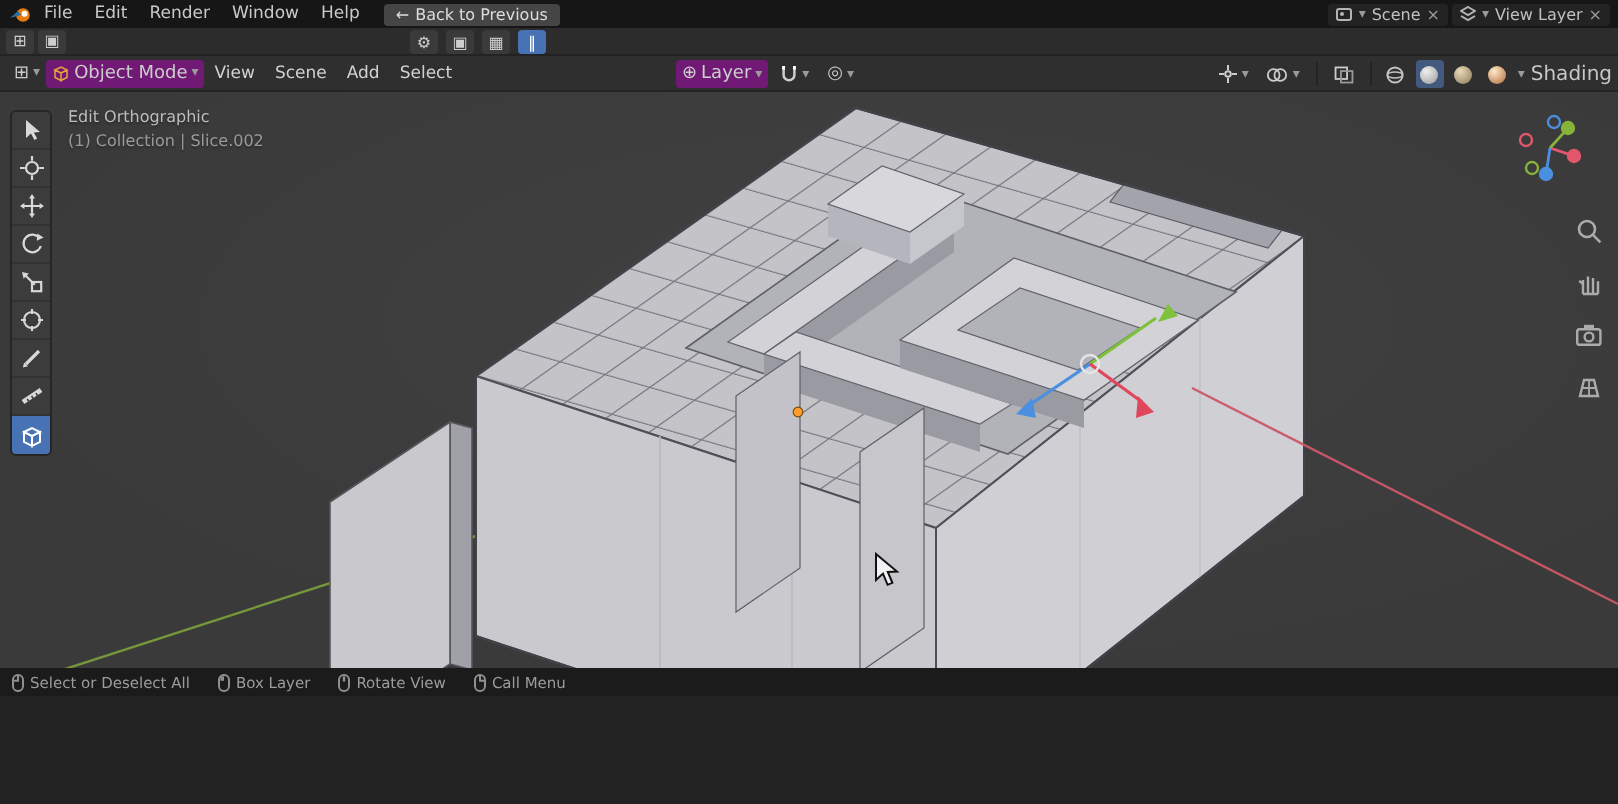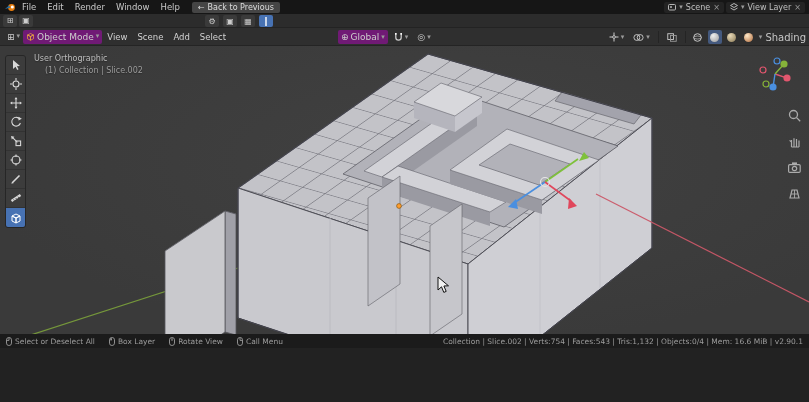--- a/index.html
+++ b/index.html
@@ -39,21 +39,21 @@
   .sphere{ width:9px; height:9px; border-radius:50%; }
   .shade-btn{ width:14px; height:14px; border-radius:2px; display:flex; align-items:center; justify-content:center; }
   .shade-btn.active{ background:#44597e; }
   .vsep{ width:1px; height:12px; background:#242424; margin:0 2px; }
   
   .main{ position:absolute; top:46px; left:0; right:0; bottom:14px;
     background:radial-gradient(ellipse at 55% 40%, #414141 0%, #3a3a3a 75%); }
   .scene{ position:absolute; inset:0; }
   .overlay-text{ position:absolute; left:34px; top:7px; line-height:12px;
     color:#bdbdbd; font-size:8px; text-shadow:0 1px 1px #2a2a2a; }
-  .overlay-text .dim{ color:#9a9a9a;margin-left:11px; }
+  .overlay-text .dim{ color:#9a9a9a; }
   .toolshelf{ position:absolute; left:5px; top:9px; width:21px; background:#303030;
     border:1px solid #262626; border-radius:3px; overflow:hidden; }
   .tool-btn{ width:100%; height:19px; display:flex; align-items:center; justify-content:center;
     background:#3c3c3c; border-bottom:1px solid #323232; }
   .tool-btn:last-child{ border-bottom:none; }
   .tool-btn.active{ background:#4772b3; }
   .navgizmo{ position:absolute; right:14px; top:8px; }
   .side-stack{ position:absolute; right:7px; top:62px; display:flex; flex-direction:column; gap:11px; }
   .side-stack svg{ opacity:.85; }
   .cursor{ position:absolute; left:437px; top:230px; }
@@ -144,21 +144,21 @@
       <span class="chev">▾</span>
     </div>
     <span class="menu-item">View</span>
     <span class="menu-item">Scene</span>
     <span class="menu-item">Add</span>
     <span class="menu-item">Select</span>
 
     <div class="center-cluster">
       <div class="hbtn pill">
         <span>⊕</span>
-        <span>Global</span>
+        <span>Layer</span>
         <span class="chev">▾</span>
       </div>
       <div class="hbtn">
         <svg width="9" height="10" viewBox="0 0 10 11">
             <path d="M2,1 V6 a3,3 0 0 0 6,0 V1" fill="none" stroke="#cdcdcd" stroke-width="1.4"></path>
             <path d="M2,1 V3 M8,1 V3" stroke="#fff" stroke-width="1.6"></path>
           </svg>
         <span class="chev">▾</span>
       </div>
       <div class="hbtn">
@@ -271,21 +271,21 @@
         <polygon points="584,106 589,112 579,115" fill="#7ec13a"></polygon>
         <line x1="545" y1="136" x2="514" y2="157" stroke="#4a8fe0" stroke-width="1.6"></line>
         <polygon points="508,161 516,153 518,163" fill="#4a8fe0"></polygon>
         <line x1="545" y1="136" x2="571" y2="155" stroke="#e0475c" stroke-width="1.6"></line>
         <polygon points="577,160 569,152 568,163" fill="#e0475c"></polygon>
         <circle cx="545" cy="136" r="4.5" fill="none" stroke="#e6e6e6" stroke-width="1.2"></circle>
       </g>
     </svg>
 
     <div class="overlay-text">
-      <div>User Orthographic</div>
+      <div>Edit Orthographic</div>
       <div class="dim">(1) Collection | Slice.002</div>
     </div>
 
     <div class="toolshelf">
       <div class="tool-btn">
         <svg width="12" height="12" viewBox="0 0 12 12">
             <path d="M3,1 L3,10 L5.5,7.8 L7.2,11 L8.6,10.3 L6.9,7.2 L10,7 Z" fill="#d8d8d8"></path>
           </svg>
       </div>
       <div class="tool-btn">
@@ -396,16 +396,15 @@
         </svg>
       <span>Rotate View</span>
     </div>
     <div class="st-item">
       <svg width="6" height="9" viewBox="0 0 6 9">
           <rect x="0.5" y="0.5" width="5" height="8" rx="2.4" fill="none" stroke="#8f8f8f"></rect>
           <path d="M5.5,3.4 H3 V0.6" stroke="#8f8f8f" fill="none"></path>
         </svg>
       <span>Call Menu</span>
     </div>
-    <div class="st-right">Collection | Slice.002 | Verts:754 | Faces:543 | Tris:1,132 | Objects:0/4 | Mem: 16.6 MiB | v2.90.1</div>
   </div>
 
 </div>
 
 </body></html>

